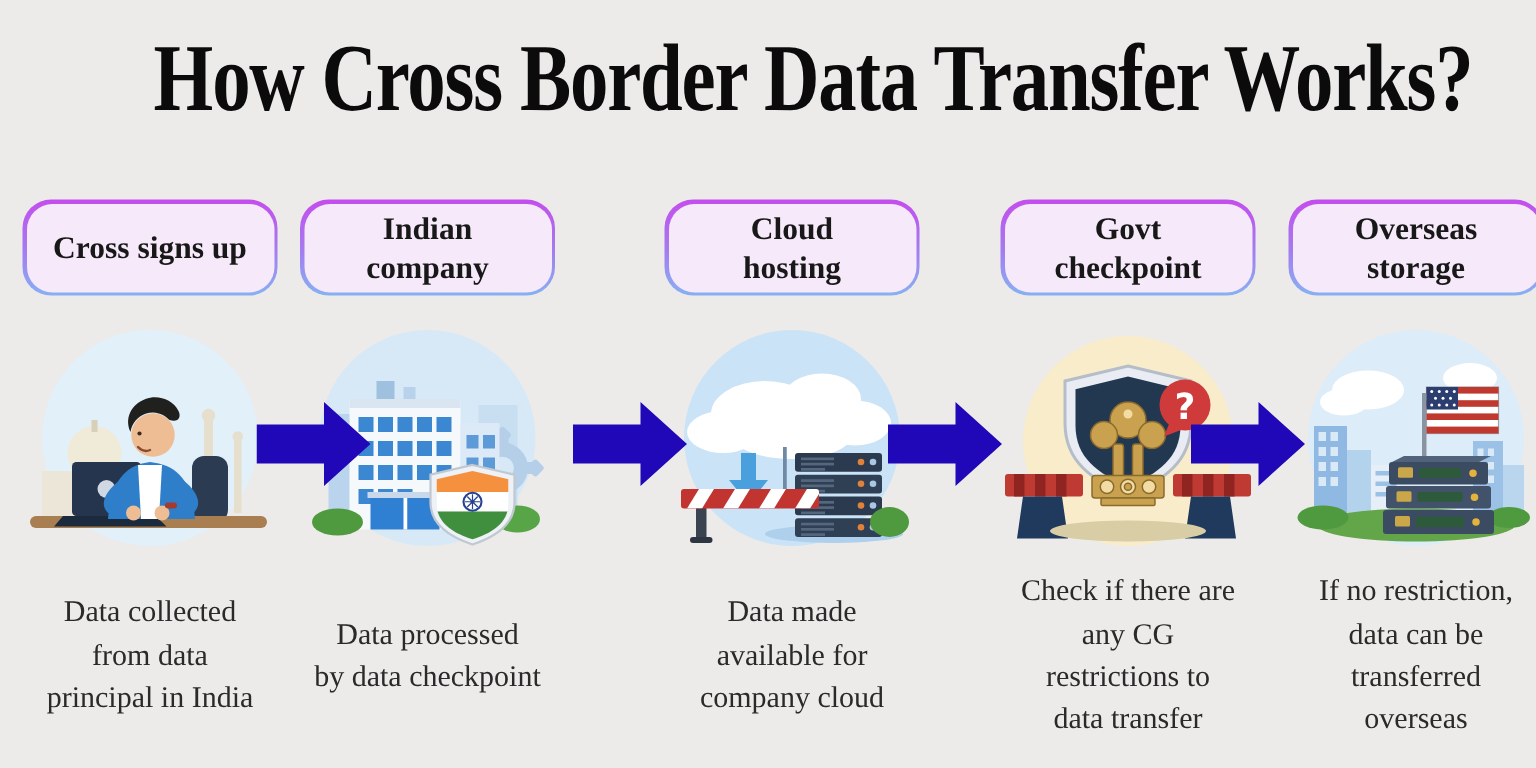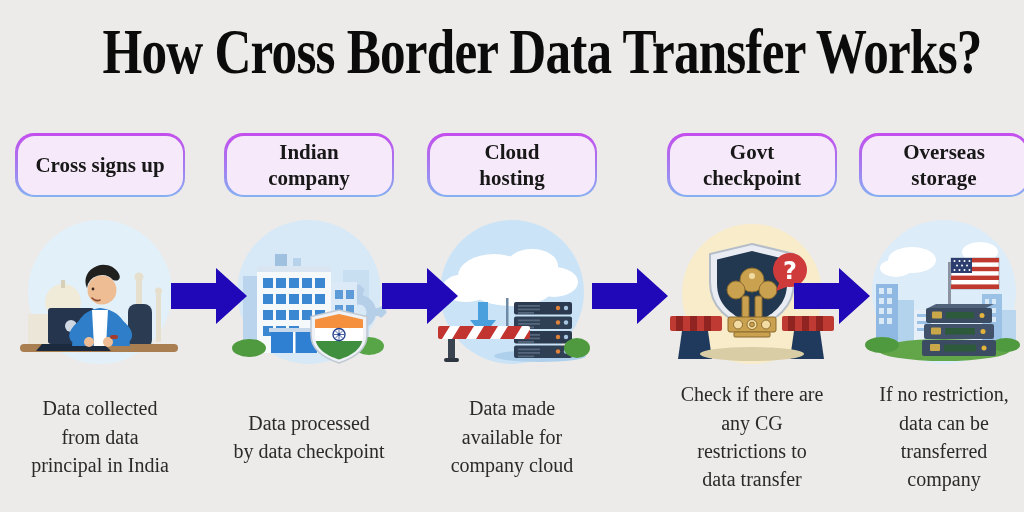--- a/index.html
+++ b/index.html
@@ -10,21 +10,21 @@
     color:#121212;
   }
   .title{
     position:absolute;top:18px;left:0;width:1024px;
     text-align:center;font-weight:700;font-size:64px;line-height:1.05;
     letter-spacing:-1px;white-space:nowrap;
     transform:scaleX(0.80);transform-origin:center;
     color:#0b0b0b;margin:0;
   }
   .col{position:absolute;width:196px;display:flex;justify-content:center;}
-  .col-0{left:2px}.col-1{left:211px}.col-2{left:414px}.col-3{left:654px}.col-4{left:846px}
+  .col-0{left:2px}.col-1{left:187px}.col-2{left:430px}.col-3{left:654px}.col-4{left:846px}
 
   .pills-layer .col{top:133px;}
   .pill{
     background:linear-gradient(180deg,#c44ded 0%,#a37ef0 55%,#86b1f2 100%);
     padding:2.5px;border-radius:19px;
   }
   .pill-inner{
     width:165px;height:59px;border-radius:17px;background:#f6e9fa;
     display:flex;align-items:center;justify-content:center;
     font-weight:700;font-size:21px;line-height:1.25;text-align:center;
@@ -439,15 +439,15 @@
   <div class="col col-3">
       <div class="caption">Check if there are
 any  CG
 restrictions to
 data transfer</div>
     </div>
   <div class="col col-4">
       <div class="caption">If no restriction,
 data can be
 transferred
-company</div>
+overseas</div>
     </div>
 </div>
 
 </body></html>

